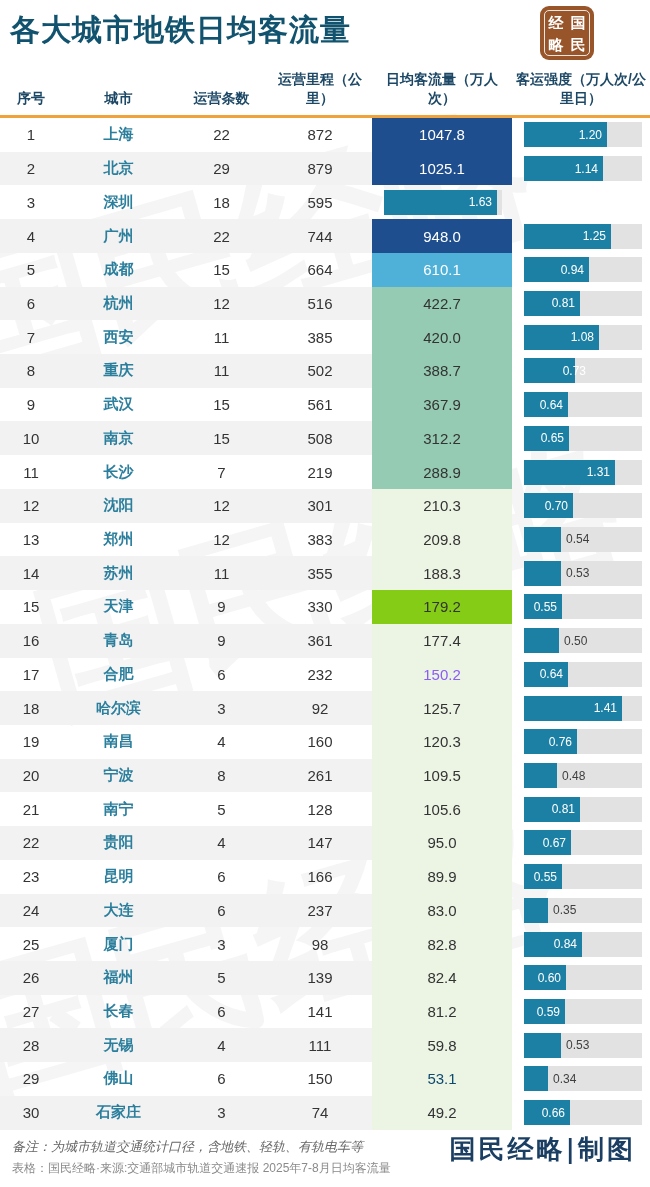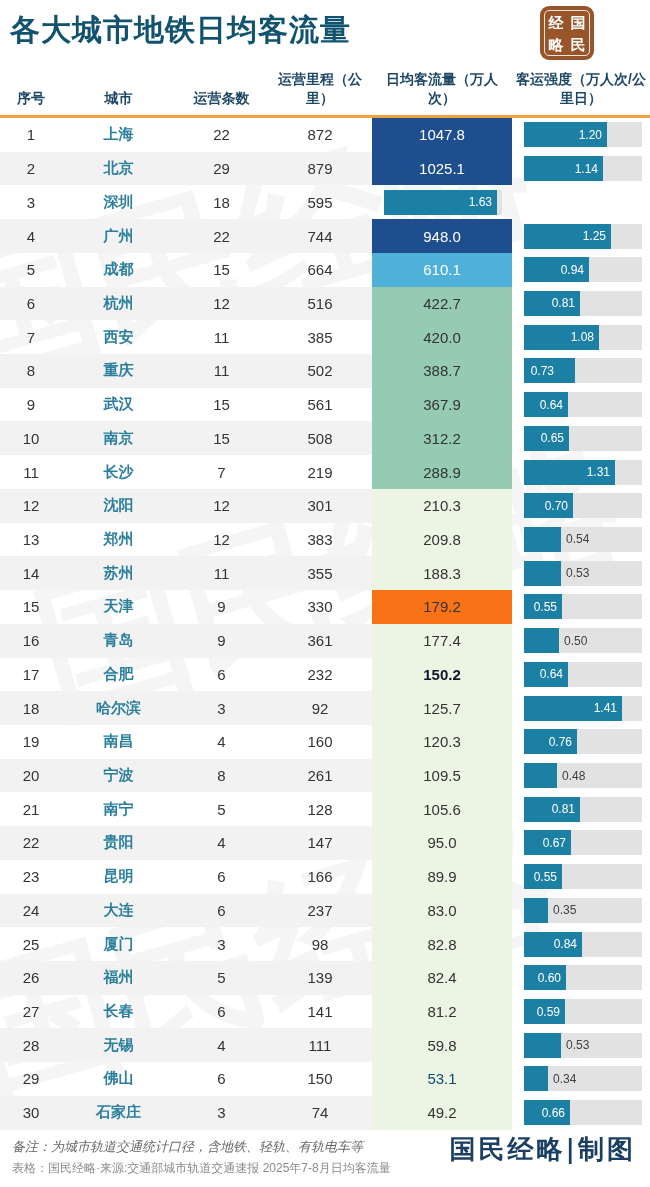--- a/index.html
+++ b/index.html
@@ -195,21 +195,21 @@
     </div>
     <div class="row alt">
       <div class="cell-plain">8</div>
       <div class="cell-plain cell-city">重庆</div>
       <div class="cell-plain">11</div>
       <div class="cell-plain">502</div>
       <div class="cell-flow" style="background: rgb(149, 203, 179); color: rgb(51, 51, 51);">388.7</div>
       <div class="cell-intensity">
         <div class="track">
           <div class="bar" style="width: 51px;"></div>
-          <div class="bar-label inside" style="right: 88px;">0.73</div>
+          <div class="bar-label inside" style="right: 56px;">0.73</div>
         </div>
       </div>
     </div>
     <div class="row">
       <div class="cell-plain">9</div>
       <div class="cell-plain cell-city">武汉</div>
       <div class="cell-plain">15</div>
       <div class="cell-plain">561</div>
       <div class="cell-flow" style="background: rgb(149, 203, 179); color: rgb(51, 51, 51);">367.9</div>
       <div class="cell-intensity">
@@ -282,21 +282,21 @@
           <div class="bar" style="width: 37px;"></div>
           <div class="bar-label outside" style="left: 42px;">0.53</div>
         </div>
       </div>
     </div>
     <div class="row">
       <div class="cell-plain">15</div>
       <div class="cell-plain cell-city">天津</div>
       <div class="cell-plain">9</div>
       <div class="cell-plain">330</div>
-      <div class="cell-flow" style="background: #f97316; color: rgb(51, 51, 51);">179.2</div>
+      <div class="cell-flow" style="background: #84cc16; color: rgb(51, 51, 51);">179.2</div>
       <div class="cell-intensity">
         <div class="track">
           <div class="bar" style="width: 38px;"></div>
           <div class="bar-label inside" style="right: 85px;">0.55</div>
         </div>
       </div>
     </div>
     <div class="row alt">
       <div class="cell-plain">16</div>
       <div class="cell-plain cell-city">青岛</div>
@@ -308,21 +308,21 @@
           <div class="bar" style="width: 35px;"></div>
           <div class="bar-label outside" style="left: 40px;">0.50</div>
         </div>
       </div>
     </div>
     <div class="row">
       <div class="cell-plain">17</div>
       <div class="cell-plain cell-city">合肥</div>
       <div class="cell-plain">6</div>
       <div class="cell-plain">232</div>
-      <div class="cell-flow" style="background: rgb(236, 244, 228); color: #0f172a; font-weight: bold;">150.2</div>
+      <div class="cell-flow" style="background: rgb(236, 244, 228); color: #8b5cf6;">150.2</div>
       <div class="cell-intensity">
         <div class="track">
           <div class="bar" style="width: 44px;"></div>
           <div class="bar-label inside" style="right: 79px;">0.64</div>
         </div>
       </div>
     </div>
     <div class="row alt">
       <div class="cell-plain">18</div>
       <div class="cell-plain cell-city">哈尔滨</div>

